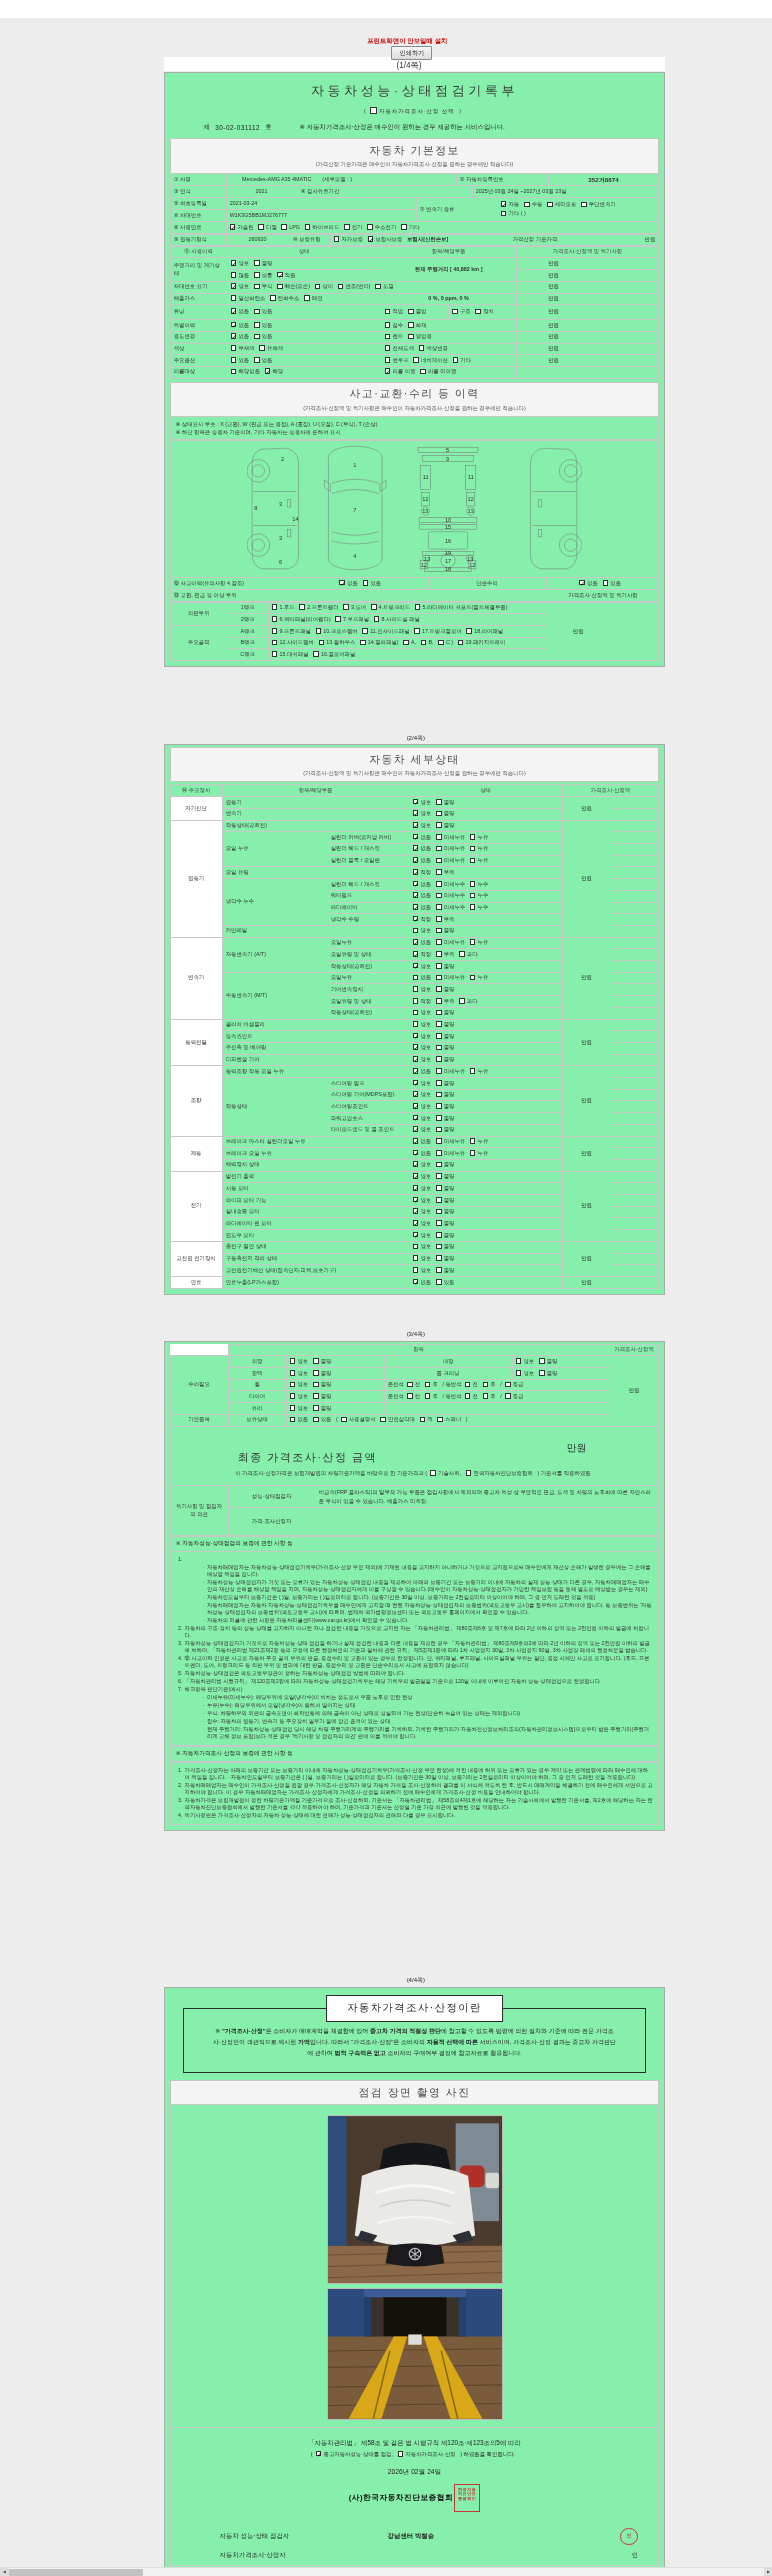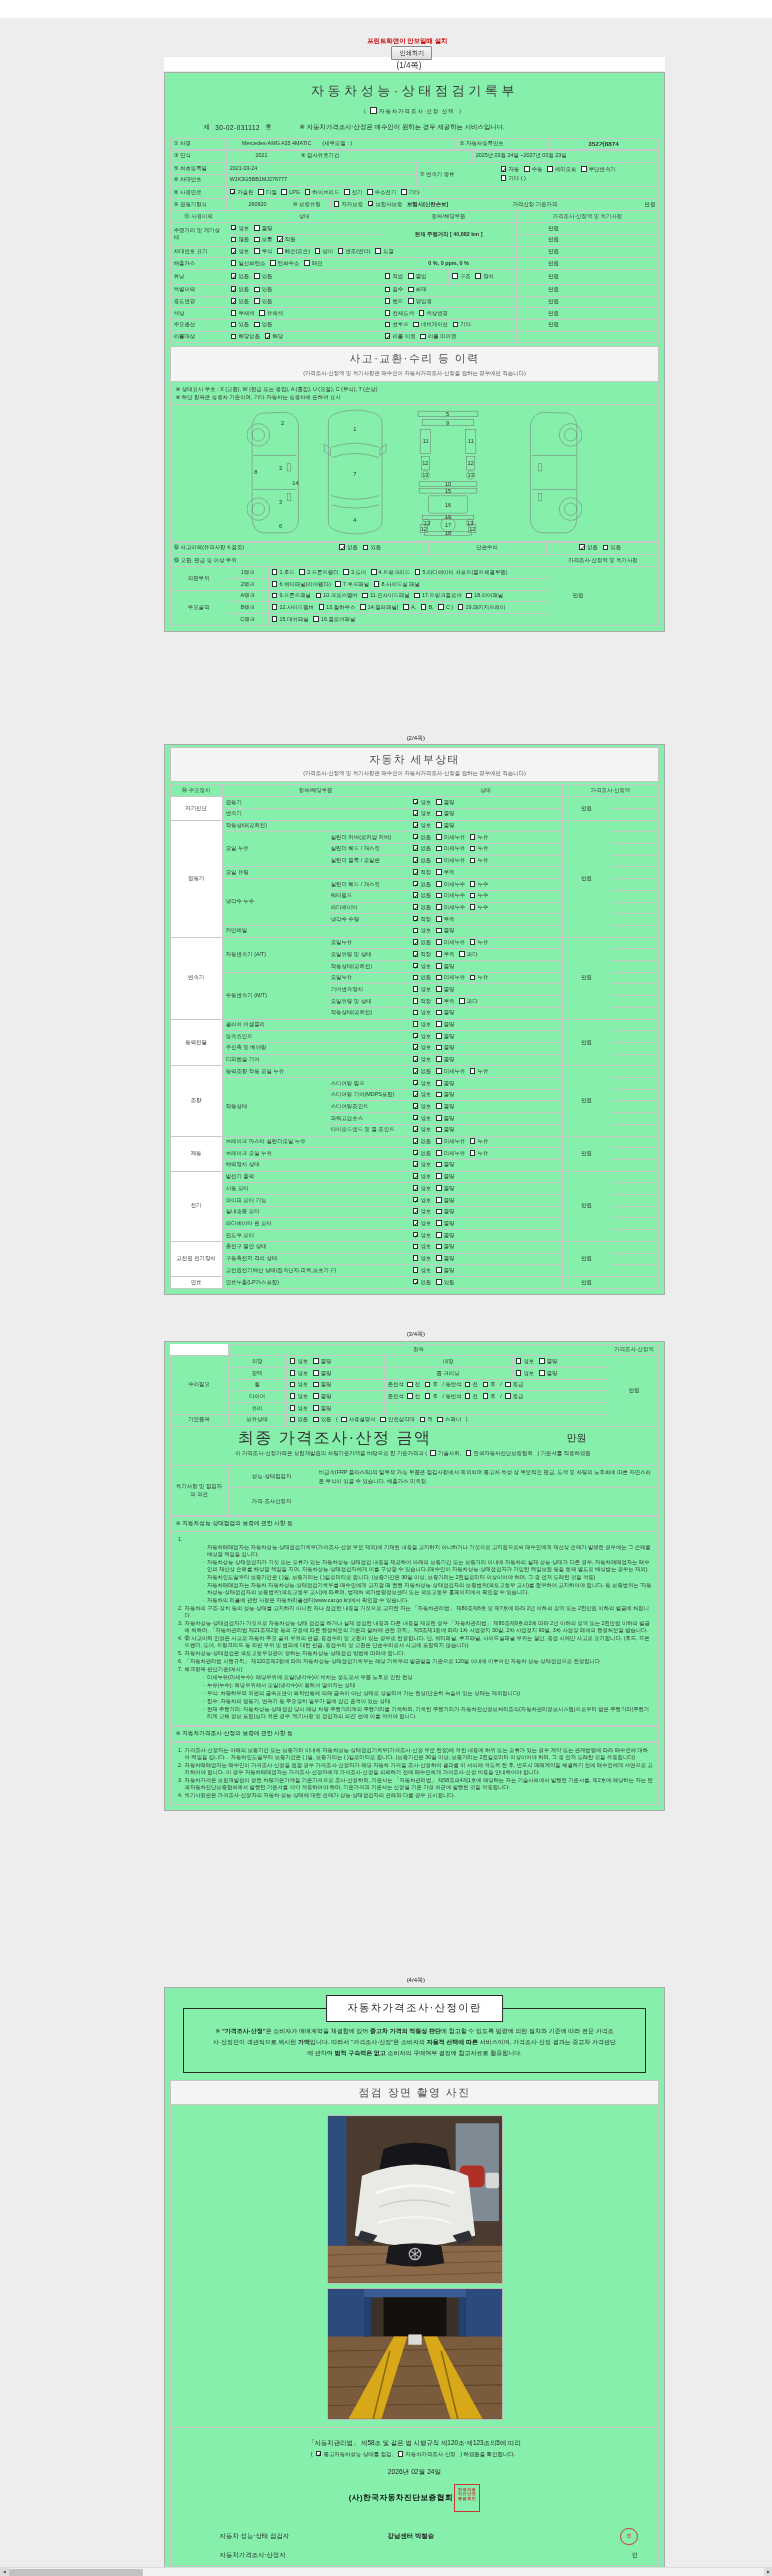--- a/index.html
+++ b/index.html
@@ -77,20 +77,24 @@
 <div class="page" id="page1" style="top:72px;">
   <div class="doc-title">자동차성능·상태점검기록부</div>
   <div class="doc-sub"><span class="cbt">(</span><span class="cbi"><span class="cb"></span><span class="cbl">자동차가격조사·산정 선택</span></span><span class="cbt">)</span></div>
   <div class="docno-row">
     <span>제</span>
     <span class="no" style="margin-left:5.2px;">30-02-031112</span>
     <span style="margin-left:5.2px;">호</span>
     <span class="svc">※ 자동차가격조사·산정은 매수인이 원하는 경우 제공하는 서비스입니다.</span>
   </div>
 
+  <div class="sec-head">
+    <div class="sec-title">자동차 기본정보</div>
+    <div class="sec-note">(가격산정 기준가격은 매수인이 자동차가격조사·산정을 원하는 경우에만 적습니다)</div>
+  </div>
   <table>
     <colgroup>
         <col style="width:56px">
         <col style="width:230px">
         <col style="width:92px">
         <col>
       </colgroup>
     <tbody>
         <tr>
       <td class="lab">① 차명</td>
@@ -736,21 +740,21 @@
       <td class="lab" colspan="3"><span class="cbi"><span class="cb"></span><span class="cbl">없음</span></span><span class="cbi"><span class="cb"></span><span class="cbl">있음</span></span><span class="cbt">(</span><span class="cbi"><span class="cb"></span><span class="cbl">사용설명서</span></span><span class="cbi"><span class="cb"></span><span class="cbl">안전삼각대</span></span><span class="cbi"><span class="cb"></span><span class="cbl">잭</span></span><span class="cbi"><span class="cb"></span><span class="cbl">스패너</span></span><span class="cbt">)</span></td>
     </tr>
   </tbody>
     </table>
 
   <table>
     <tbody>
         <tr>
       <td style="padding:7.2px 5.2px;">
         <div style="display:flex;align-items:center;">
-          <span style="font-size:16px;letter-spacing:1.5px;color:#333;margin-left:62px;">최종 가격조사·산정 금액</span>
+          <span style="font-size:11px;letter-spacing:1.5px;color:#333;margin-left:62px;margin-top:20px;">최종 가격조사·산정 금액</span>
           <span style="font-size:9.8px;margin-left:auto;margin-right:67px;color:#222;">만원</span>
         </div>
         <div style="text-align:center;font-size:5.4px;margin-top:8.2px;"><span class="cbt">이 가격조사·산정가격은 보험개발원의 차량기준가액을 바탕으로 한 기준가격과 (</span><span class="cbi"><span class="cb"></span><span class="cbl">기술사회,</span></span><span class="cbi"><span class="cb"></span><span class="cbl">한국자동차진단보증협회</span></span><span class="cbt">) 기준서를 적용하였음</span></div>
       </td>
     </tr>
   </tbody>
     </table>
 
   <table>
     <colgroup>

